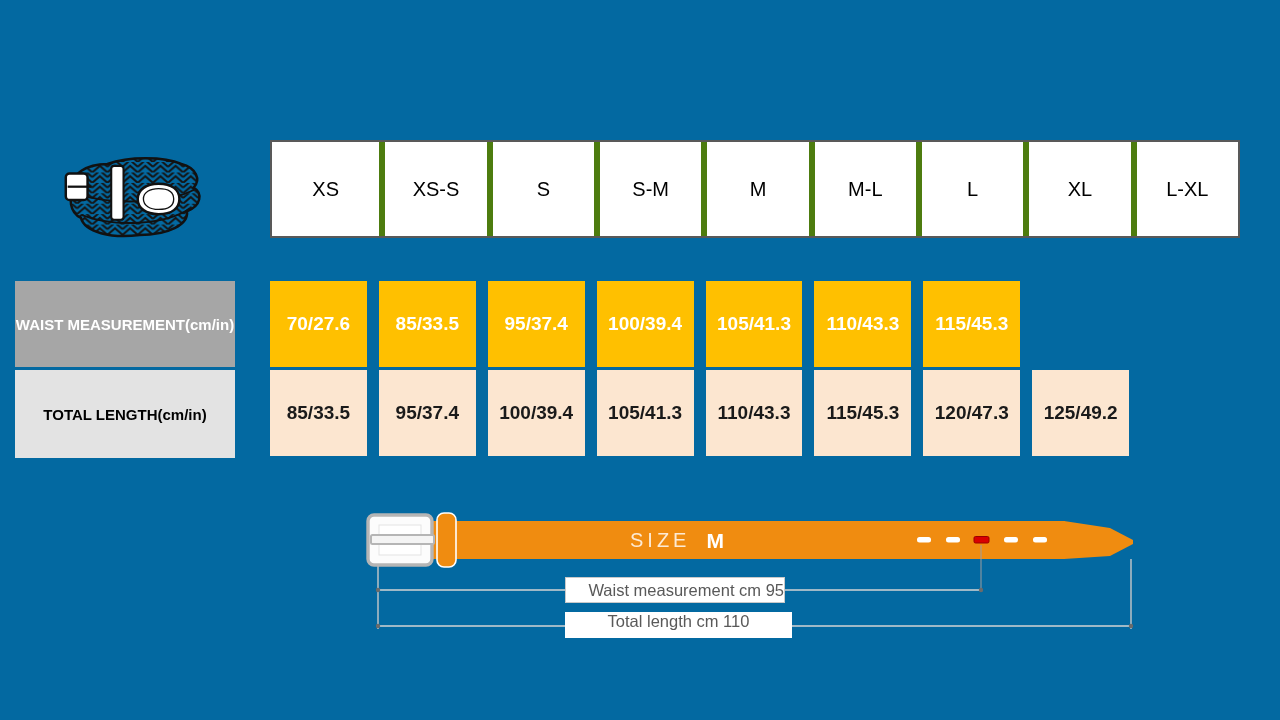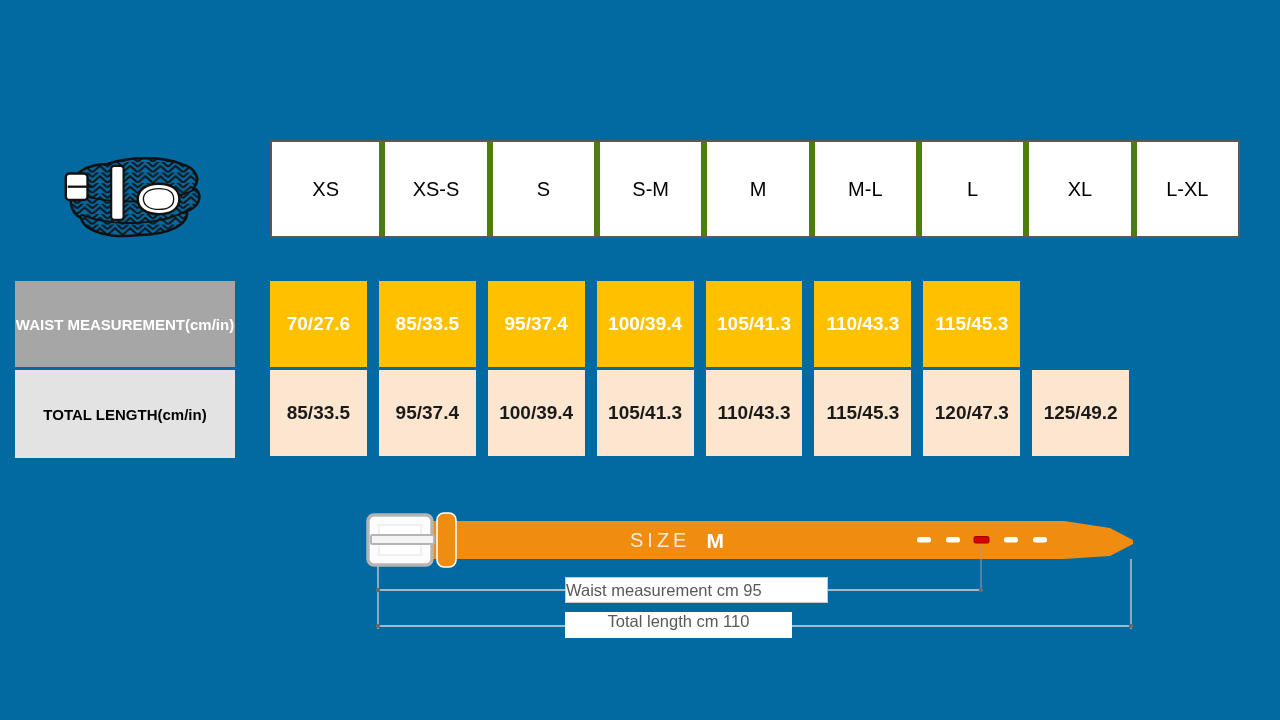--- a/index.html
+++ b/index.html
@@ -48,23 +48,23 @@
     position:absolute;left:630px;top:527px;height:27px;
     display:flex;align-items:center;gap:16px;
   }
   .size-text .size-word{
     font-size:20px;letter-spacing:4px;color:rgba(255,255,255,0.82);
   }
   .size-text .size-val{
     font-size:21px;font-weight:bold;color:#fff;
   }
   .waist-box{
-    position:absolute;left:565px;top:577px;width:263px;height:26px;
+    position:absolute;left:565px;top:577px;width:220px;height:26px;
     background:#fff;border:1px solid var(--line-gray);box-sizing:border-box;
-    display:flex;align-items:center;justify-content:flex-start;
+    display:flex;align-items:center;justify-content:flex-end;
     font-size:16.5px;color:var(--annotation-gray);
   }
   .length-label{
     position:absolute;left:565px;top:612px;width:227px;height:26px;
     background:#fff;display:flex;align-items:flex-start;justify-content:center;
     font-size:16.5px;color:var(--annotation-gray);
   }
 </style>
 </head>
 <body>

